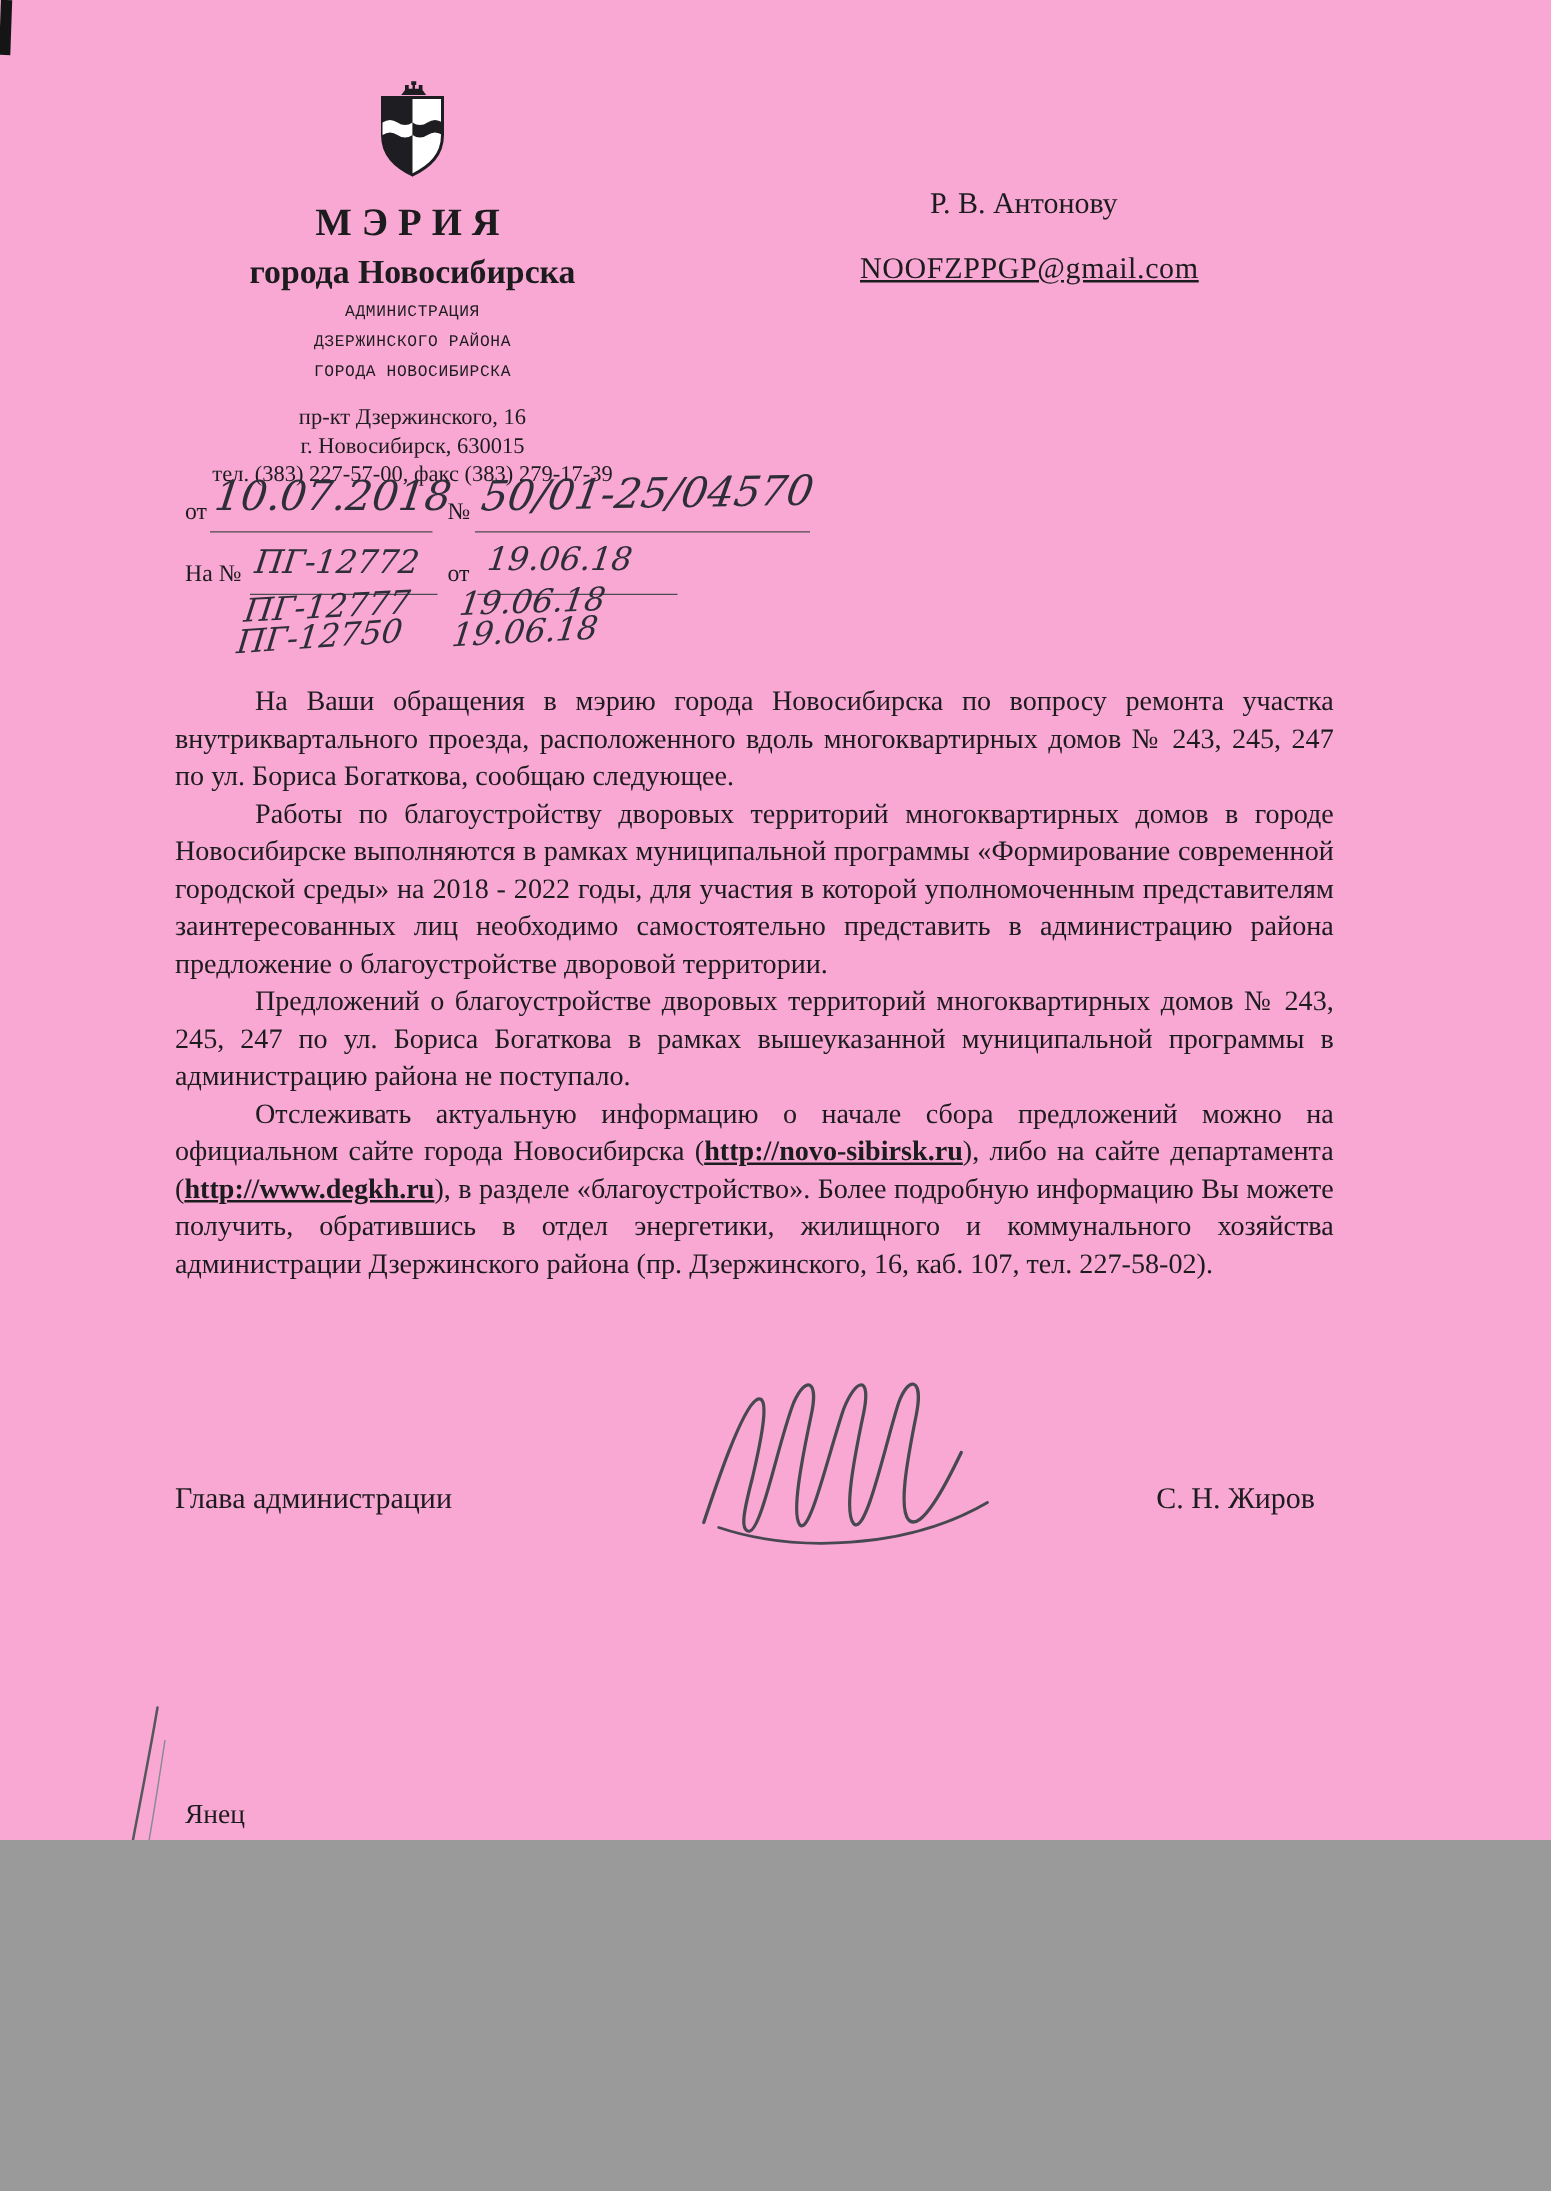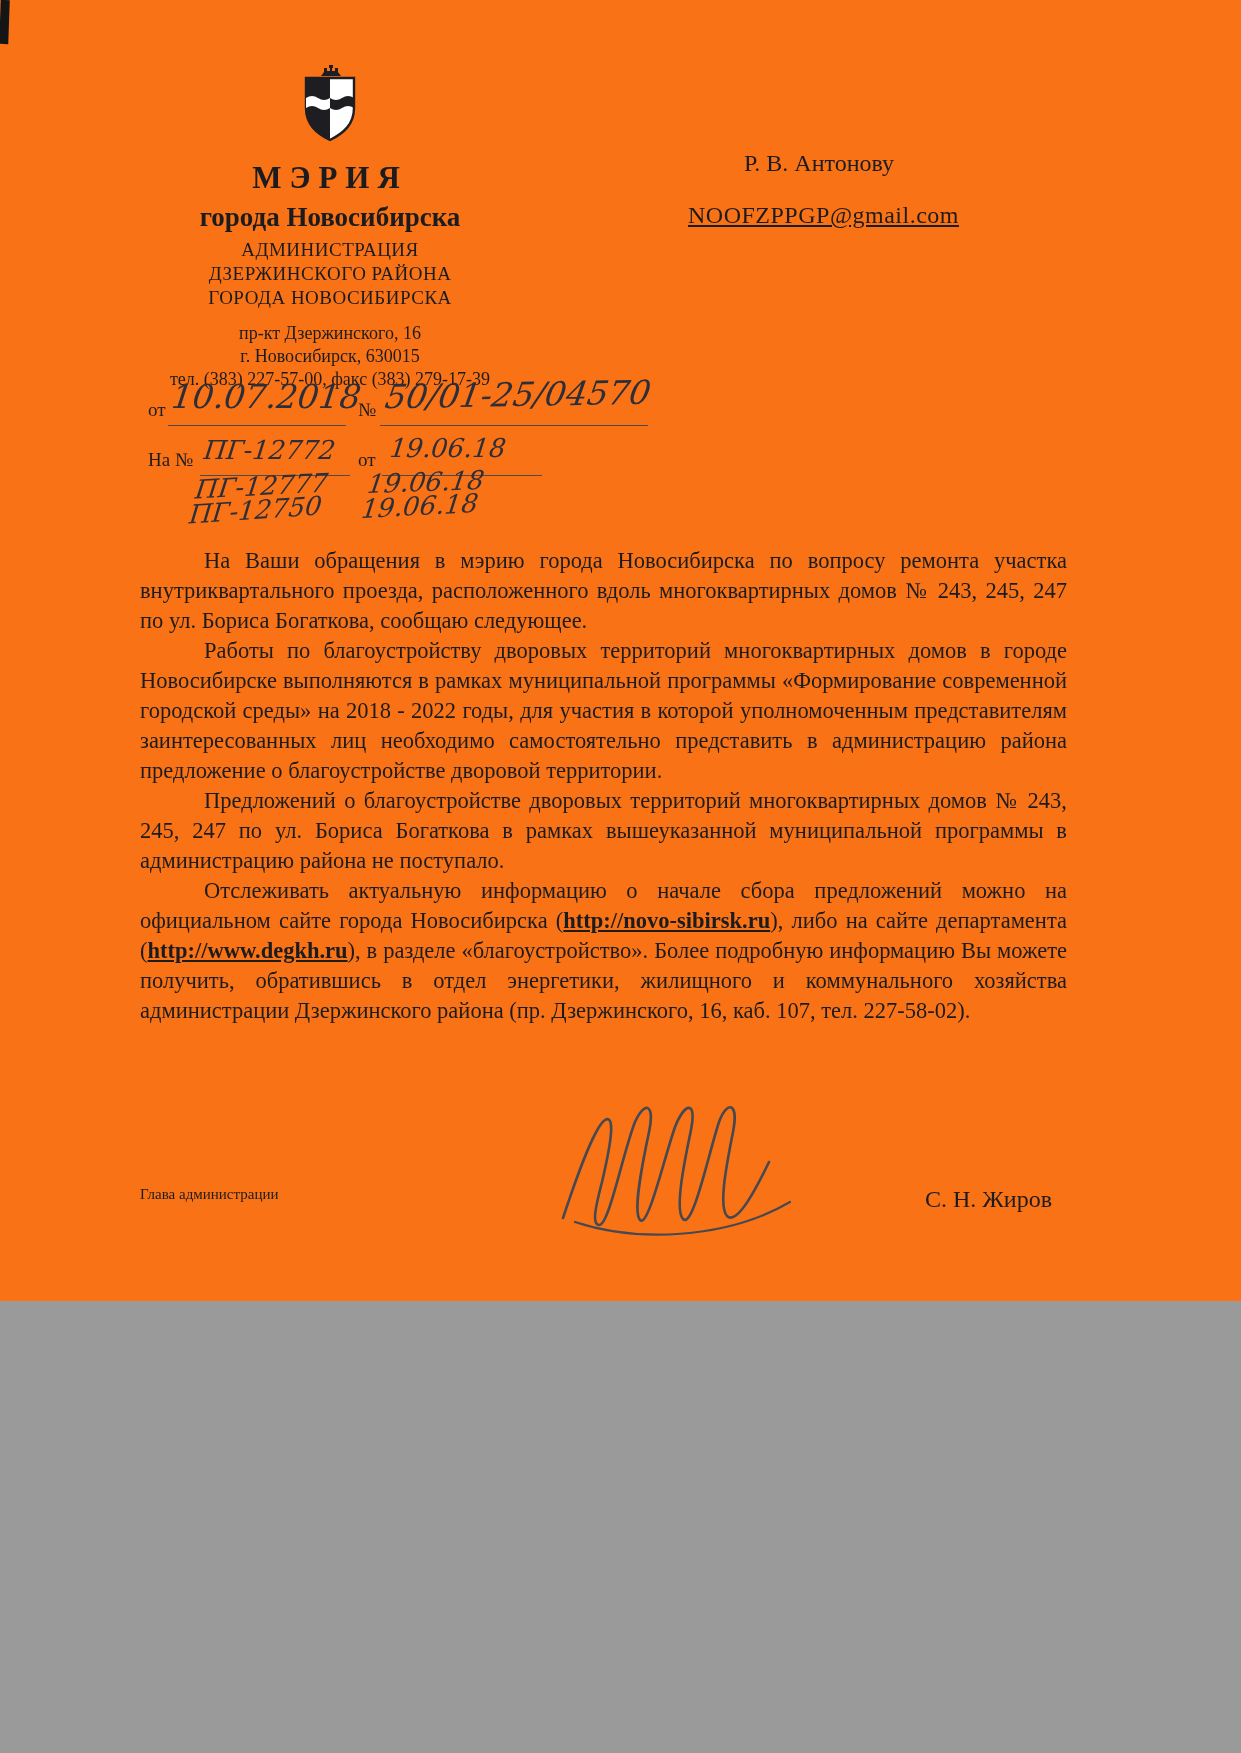--- a/index.html
+++ b/index.html
@@ -1,32 +1,32 @@
 <!DOCTYPE html>
 <html><head>
 <meta charset="utf-8">
 <style>
   * { margin:0; padding:0; box-sizing:border-box; }
   html,body { background:#9a9a9a; }
   .page {
-    position:relative; width:1241px; height:1301px; margin:0 auto;
-    background:#f97316; color:#1c1c1e; overflow:hidden;
+    position:relative; width:1241px; height:1472px; margin:0 auto;
+    background:#f9a8d4; color:#1c1c1e; overflow:hidden;
     font-family:"Liberation Serif", serif;
   }
   .abs { position:absolute; }
 
   
   .corner-mark { left:0; top:0; width:9px; height:44px; background:#151515; transform:rotate(2deg); }
 
   
   .letterhead { left:120px; top:62px; width:420px; text-align:center; }
   .crest { height:82px; }
   .org-meriya { margin-top:16px; font-size:31px; font-weight:bold; letter-spacing:8px; line-height:36px; }
   .org-city   { margin-top:5px; font-size:27px; font-weight:bold; line-height:32px; }
-  .org-caps   { font-size:19px; line-height:24px; letter-spacing:0.5px; }
+  .org-caps   { font-size:13px; line-height:24px; letter-spacing:0.5px;font-family:Liberation Mono, monospace; }
   .org-caps.first { margin-top:5px; }
   .addr { font-size:18px; line-height:23px; }
   .addr.first { margin-top:12px; }
 
   
   .recipient { left:688px; top:148px; width:310px; }
   .recipient-name { margin-left:56px; font-size:24px; line-height:30px; }
   .recipient-email { display:inline-block; margin-top:24px; font-size:24px; color:inherit;
                      text-decoration:underline; letter-spacing:0.5px; }
 
@@ -37,21 +37,21 @@
   .hw-lg { font-size:33px; }
   .hw-md { font-size:26px; }
   .rule { border-bottom:1.5px solid #4a4a4f; height:0; }
 
   
   .body-text { left:140px; top:546px; width:927px; font-size:22.5px; line-height:30px; text-align:justify; }
   .para { text-indent:64px; }
   .doc-link { color:inherit; text-decoration:underline;font-weight:bold; }
 
   
-  .sig-title { left:140px; top:1186px; font-size:15px; }
+  .sig-title { left:140px; top:1186px; font-size:24px; }
   .sig-name  { left:925px; top:1186px; font-size:24px; }
   .sig-scribble { left:545px; top:1090px; }
 
   
   .exec-name  { left:148px; top:1437px; font-size:22px; line-height:28px; }
   .exec-phone { left:140px; top:1467px; font-size:22px; line-height:28px; }
   .hw-note { left:255px; top:1478px; transform:rotate(-4deg); white-space:nowrap; }
   .hw-note .hw-note-text { font-family:"DejaVu Serif", serif; font-style:italic; font-size:38px;
         color:#3a3a44; display:inline-block; transform:skewX(-8deg); vertical-align:middle; }
   .bottom-scribble { left:148px; top:1538px; }

